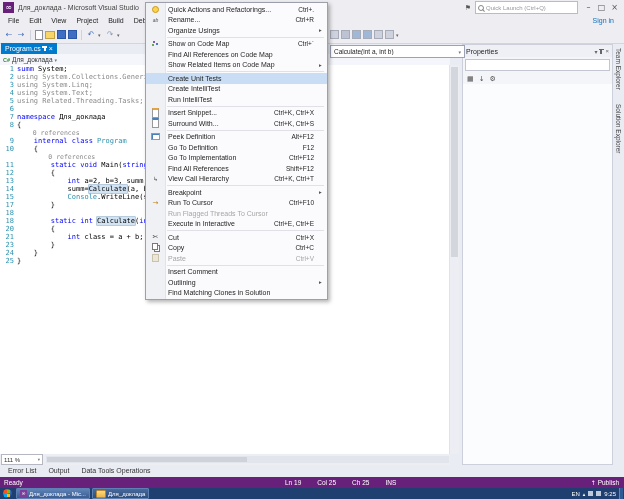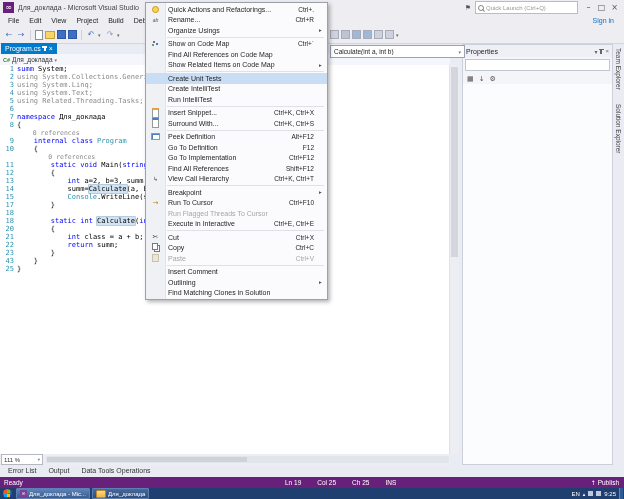--- a/index.html
+++ b/index.html
@@ -224,23 +224,22 @@
           <div class="crow"><span class="lnum">11</span><span class="ltext"><span class="tok pl">        </span><span class="tok kw">static void</span><span class="tok pl"> Main(</span><span class="tok kw">string</span><span class="tok pl">[] args)</span></span></div>
           <div class="crow"><span class="lnum">12</span><span class="ltext"><span class="tok pl">        {</span></span></div>
           <div class="crow"><span class="lnum">13</span><span class="ltext"><span class="tok pl">            </span><span class="tok kw">int</span><span class="tok pl"> a=2, b=3, summ;</span></span></div>
           <div class="crow"><span class="lnum">14</span><span class="ltext"><span class="tok pl">            summ=</span><span class="tok sel">Calculate</span><span class="tok pl">(a, b);</span></span></div>
           <div class="crow"><span class="lnum">15</span><span class="ltext"><span class="tok pl">            </span><span class="tok type">Console</span><span class="tok pl">.WriteLine(summ);</span></span></div>
           <div class="crow"><span class="lnum">17</span><span class="ltext"><span class="tok pl">        }</span></span></div>
           <div class="crow"><span class="lnum">18</span><span class="ltext"></span></div>
           <div class="crow"><span class="lnum">18</span><span class="ltext"><span class="tok pl">        </span><span class="tok kw">static int</span><span class="tok pl"> </span><span class="tok sel">Calculate</span><span class="tok pl">(</span><span class="tok kw">int</span><span class="tok pl"> a, </span><span class="tok kw">int</span><span class="tok pl"> b)</span></span></div>
           <div class="crow"><span class="lnum">20</span><span class="ltext"><span class="tok pl">        {</span></span></div>
           <div class="crow"><span class="lnum">21</span><span class="ltext"><span class="tok pl">            </span><span class="tok kw">int</span><span class="tok pl"> class = a + b;</span></span></div>
-          <div class="crow"><span class="lnum">22</span><span class="ltext"><span class="tok pl">            </span><span class="tok kw">return</span><span class="tok pl"> summ;</span></span></div>
           <div class="crow"><span class="lnum">23</span><span class="ltext"><span class="tok pl">        }</span></span></div>
-          <div class="crow"><span class="lnum">43</span><span class="ltext"><span class="tok pl">    }</span></span></div>
+          <div class="crow"><span class="lnum">24</span><span class="ltext"><span class="tok pl">    }</span></span></div>
           <div class="crow"><span class="lnum">25</span><span class="ltext"><span class="tok pl">}</span></span></div>
         </div>
       <div class="vscroll">
         <div class="vthumb"></div>
       </div>
       <div class="ebottom">
         <span class="zoom">
           <span>111 %</span>
           <span class="nav-arrow icon-font">▾</span>
         </span>

